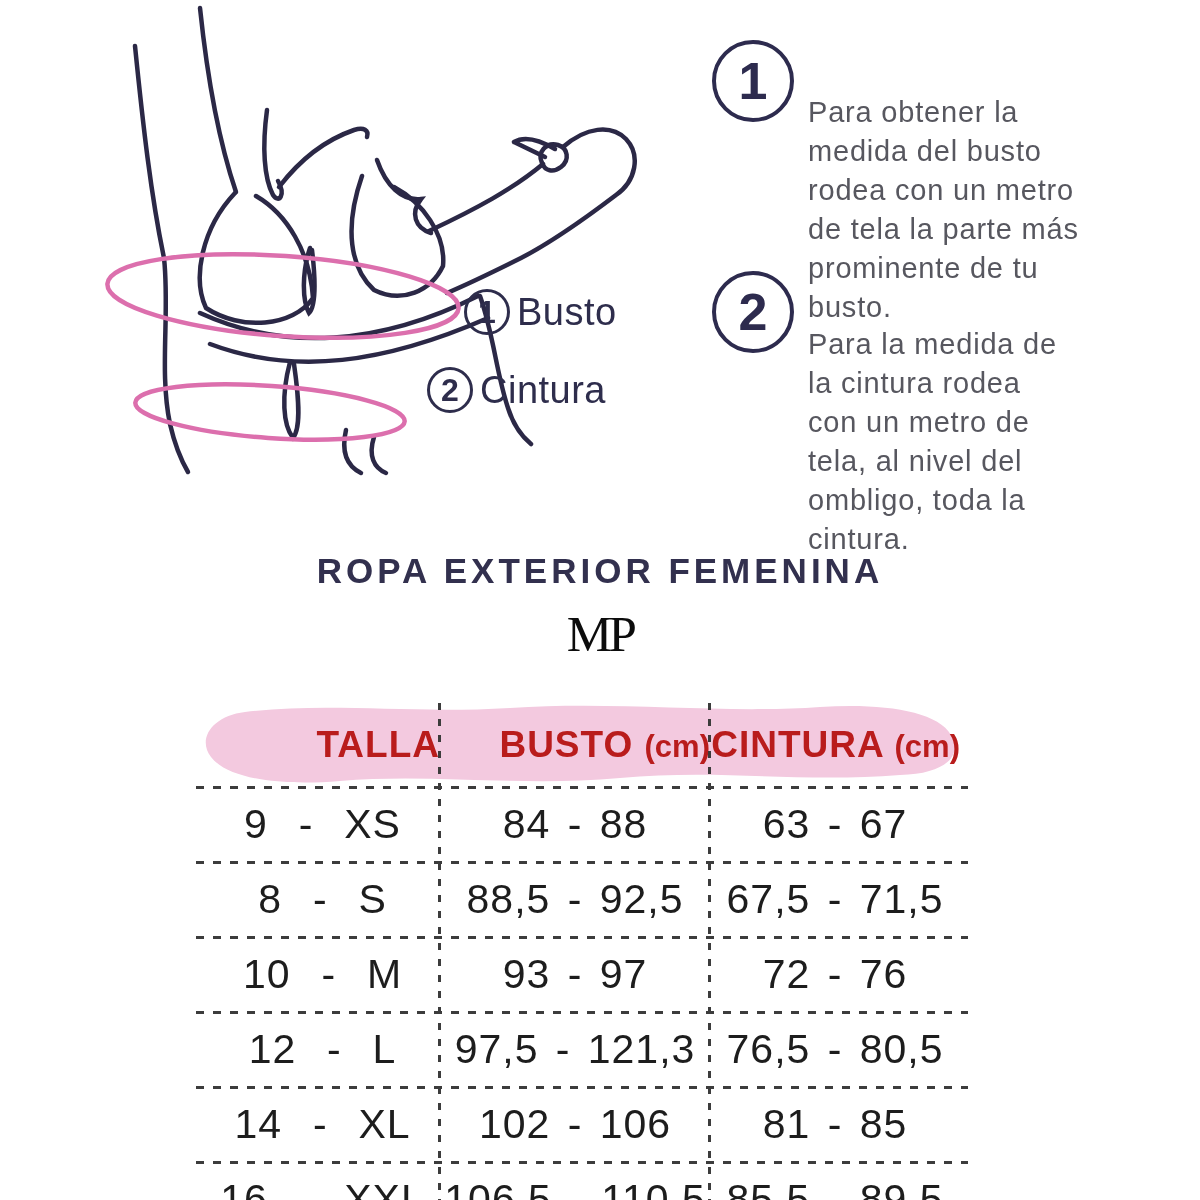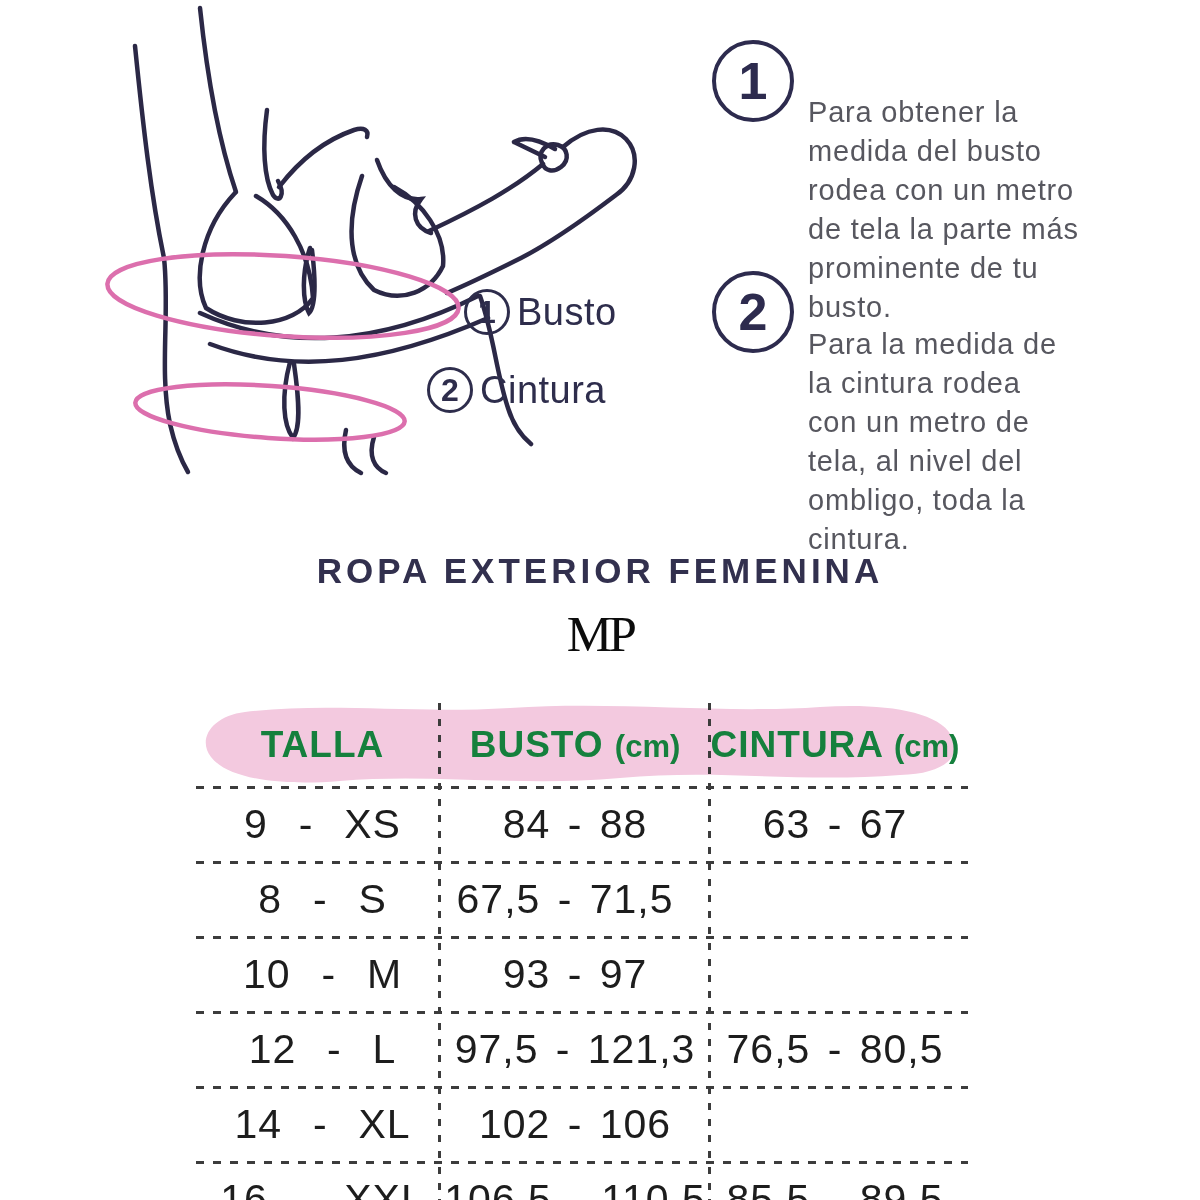--- a/index.html
+++ b/index.html
@@ -56,21 +56,21 @@
   }
 
   
   .band-svg { position: absolute; left: 200px; top: 700px; }
 
   .table-header {
     position: absolute; left: 205px; top: 702px; width: 755px; height: 86px;
     display: flex; align-items: center;
   }
   .table-header .hcell {
-    text-align: center; font-weight: 700; font-size: 37px; color: #15803d;
+    text-align: right; font-weight: 700; font-size: 37px; color: #b91c1c;
     letter-spacing: 1px;
   }
   .table-header .hcell .unit { font-size: 31px; font-weight: 700; letter-spacing: 0; }
   .col1 { width: 235px; } .col2 { width: 270px; } .col3 { width: 250px; }
 
   .vdash {
     position: absolute; top: 703px; width: 3px; height: 497px;
     background: repeating-linear-gradient(180deg, #3c3c3c 0 7px, transparent 7px 16px);
   }
   .vdash-1 { left: 438px; } .vdash-2 { left: 708px; }
@@ -174,34 +174,37 @@
   <div class="hdash" style="top:1161px"></div>
 
   <div class="table-body">
     <div class="trow">
       <div class="cell cell-talla col1">9 - XS</div>
       <div class="cell cell-range col2">84 - 88</div>
       <div class="cell cell-range col3">63 - 67</div>
     </div>
     <div class="trow">
       <div class="cell cell-talla col1">8 - S</div>
+      <div class="cell cell-range col2">88,5 - 92,5</div>
       <div class="cell cell-range col3">67,5 - 71,5</div>
     </div>
     <div class="trow">
       <div class="cell cell-talla col1">10 - M</div>
       <div class="cell cell-range col2">93 - 97</div>
+      <div class="cell cell-range col3">72 - 76</div>
     </div>
     <div class="trow">
       <div class="cell cell-talla col1">12 - L</div>
       <div class="cell cell-range col2">97,5 - 121,3</div>
       <div class="cell cell-range col3">76,5 - 80,5</div>
     </div>
     <div class="trow">
       <div class="cell cell-talla col1">14 - XL</div>
       <div class="cell cell-range col2">102 - 106</div>
+      <div class="cell cell-range col3">81 - 85</div>
     </div>
     <div class="trow">
       <div class="cell cell-talla col1">16 - XXL</div>
       <div class="cell cell-range col2">106,5 - 110,5</div>
       <div class="cell cell-range col3">85,5 - 89,5</div>
     </div>
   </div>
 
 </div>
 

